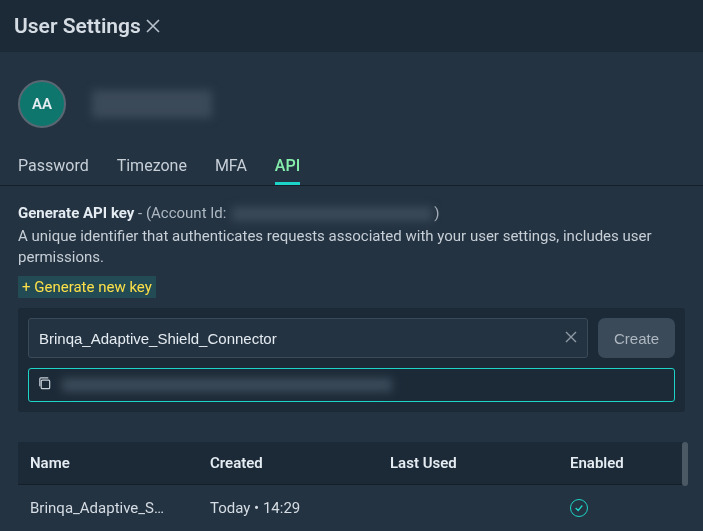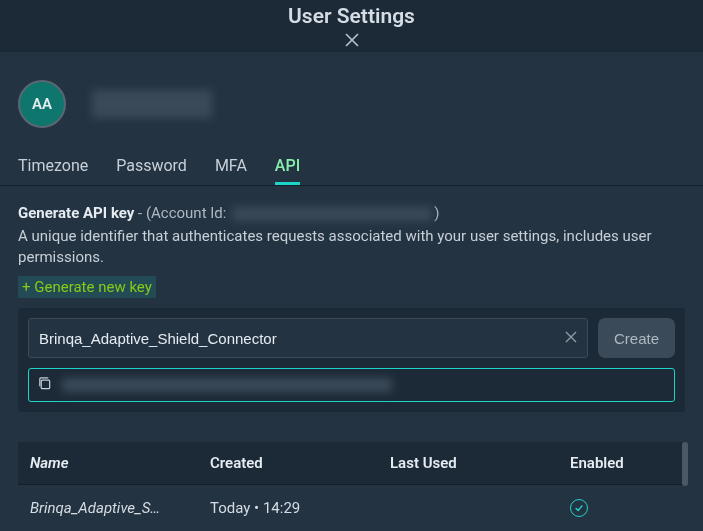--- a/index.html
+++ b/index.html
@@ -9,23 +9,22 @@
   color: #d5dce3;
   width: 703px;
   height: 531px;
   overflow: hidden;
 }
 .header {
   height: 52px;
   background: #1c2a38;
   display: flex;
   align-items: center;
-  justify-content: flex-end;
+  justify-content: flex-start;
   padding: 0 14px;
-  flex-direction: column;
 }
 .header-title {
   font-size: 21px;
   font-weight: 600;
   color: #d5dce3;
 }
 .close-btn {
   width: 24px;
   height: 24px;
   display: flex;
@@ -105,21 +104,21 @@
 .gen-desc {
   font-size: 15px;
   color: #c7cfd7;
   margin-top: 4px;
   line-height: 1.4;
 }
 .gen-link {
   display: inline-block;
   margin-top: 8px;
   font-size: 15px;
-  color: #84cc16;
+  color: #fde047;
   background: rgba(28,212,199,0.15);
   padding: 2px 4px;
   cursor: pointer;
 }
 .create-row {
   display: flex;
   gap: 10px;
   margin-top: 10px;
   background: #1c2a38;
   padding: 10px;
@@ -196,21 +195,21 @@
   font-weight: 600;
   color: #e5ecf2;
   border-bottom: 1px solid #151f29;
 }
 .table-row {
   display: flex;
   padding: 14px 12px;
   font-size: 15px;
   color: #d5dce3;
 }
-.col-name { flex: 0 0 180px; overflow: hidden; text-overflow: ellipsis; white-space: nowrap; padding-right: 10px; font-style: italic; }
+.col-name { flex: 0 0 180px; overflow: hidden; text-overflow: ellipsis; white-space: nowrap; padding-right: 10px; }
 .col-created { flex: 0 0 180px; }
 .col-lastused { flex: 0 0 180px; }
 .col-enabled { flex: 1; }
 .check-circle {
   display: inline-flex;
   width: 18px;
   height: 18px;
   border: 1.5px solid #1cd4c7;
   border-radius: 50%;
   align-items: center;
@@ -240,22 +239,22 @@
 </div>
 
 <div class="profile-section">
   <div class="avatar">
     <span>AA</span>
   </div>
   <div class="username-blur"></div>
 </div>
 
 <div class="tabs">
+  <div class="tab">Password</div>
   <div class="tab">Timezone</div>
-  <div class="tab">Password</div>
   <div class="tab">MFA</div>
   <div class="tab active">API</div>
 </div>
 
 <div class="content">
   <div class="gen-title">
     <strong>Generate API key</strong><span class="sep"> - (Account Id: </span><span class="acct-blur"></span><span class="sep">)</span>
   </div>
   <div class="gen-desc">A unique identifier that authenticates requests associated with your user settings, includes user permissions.</div>
   <span class="gen-link">+ Generate new key</span>

